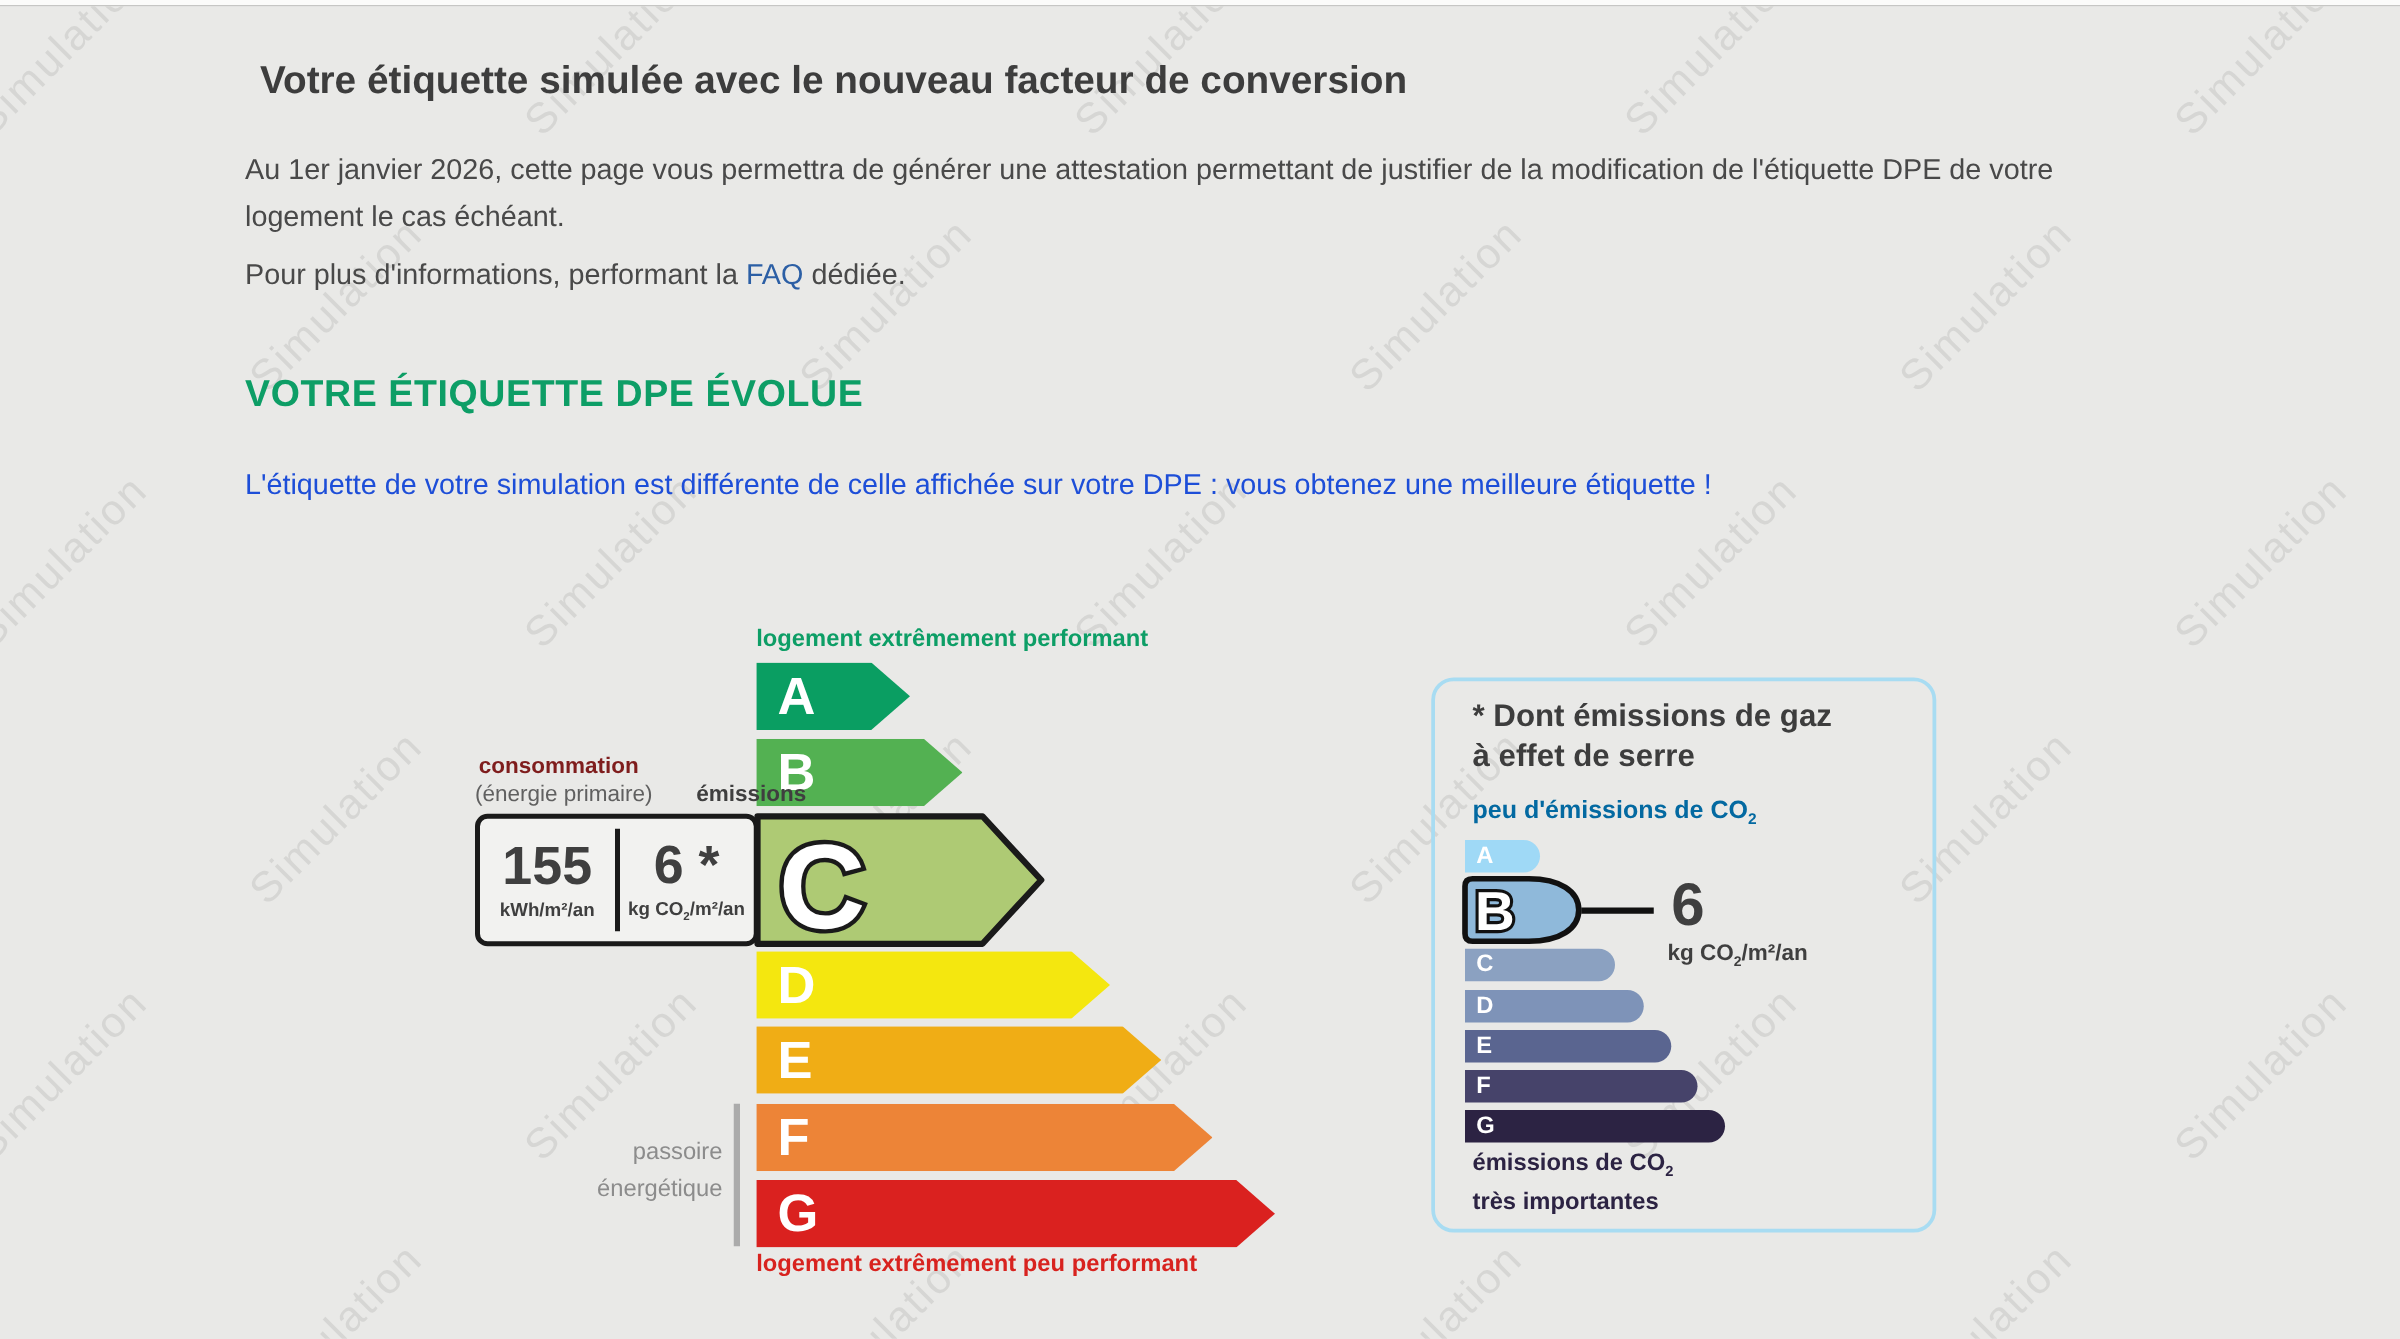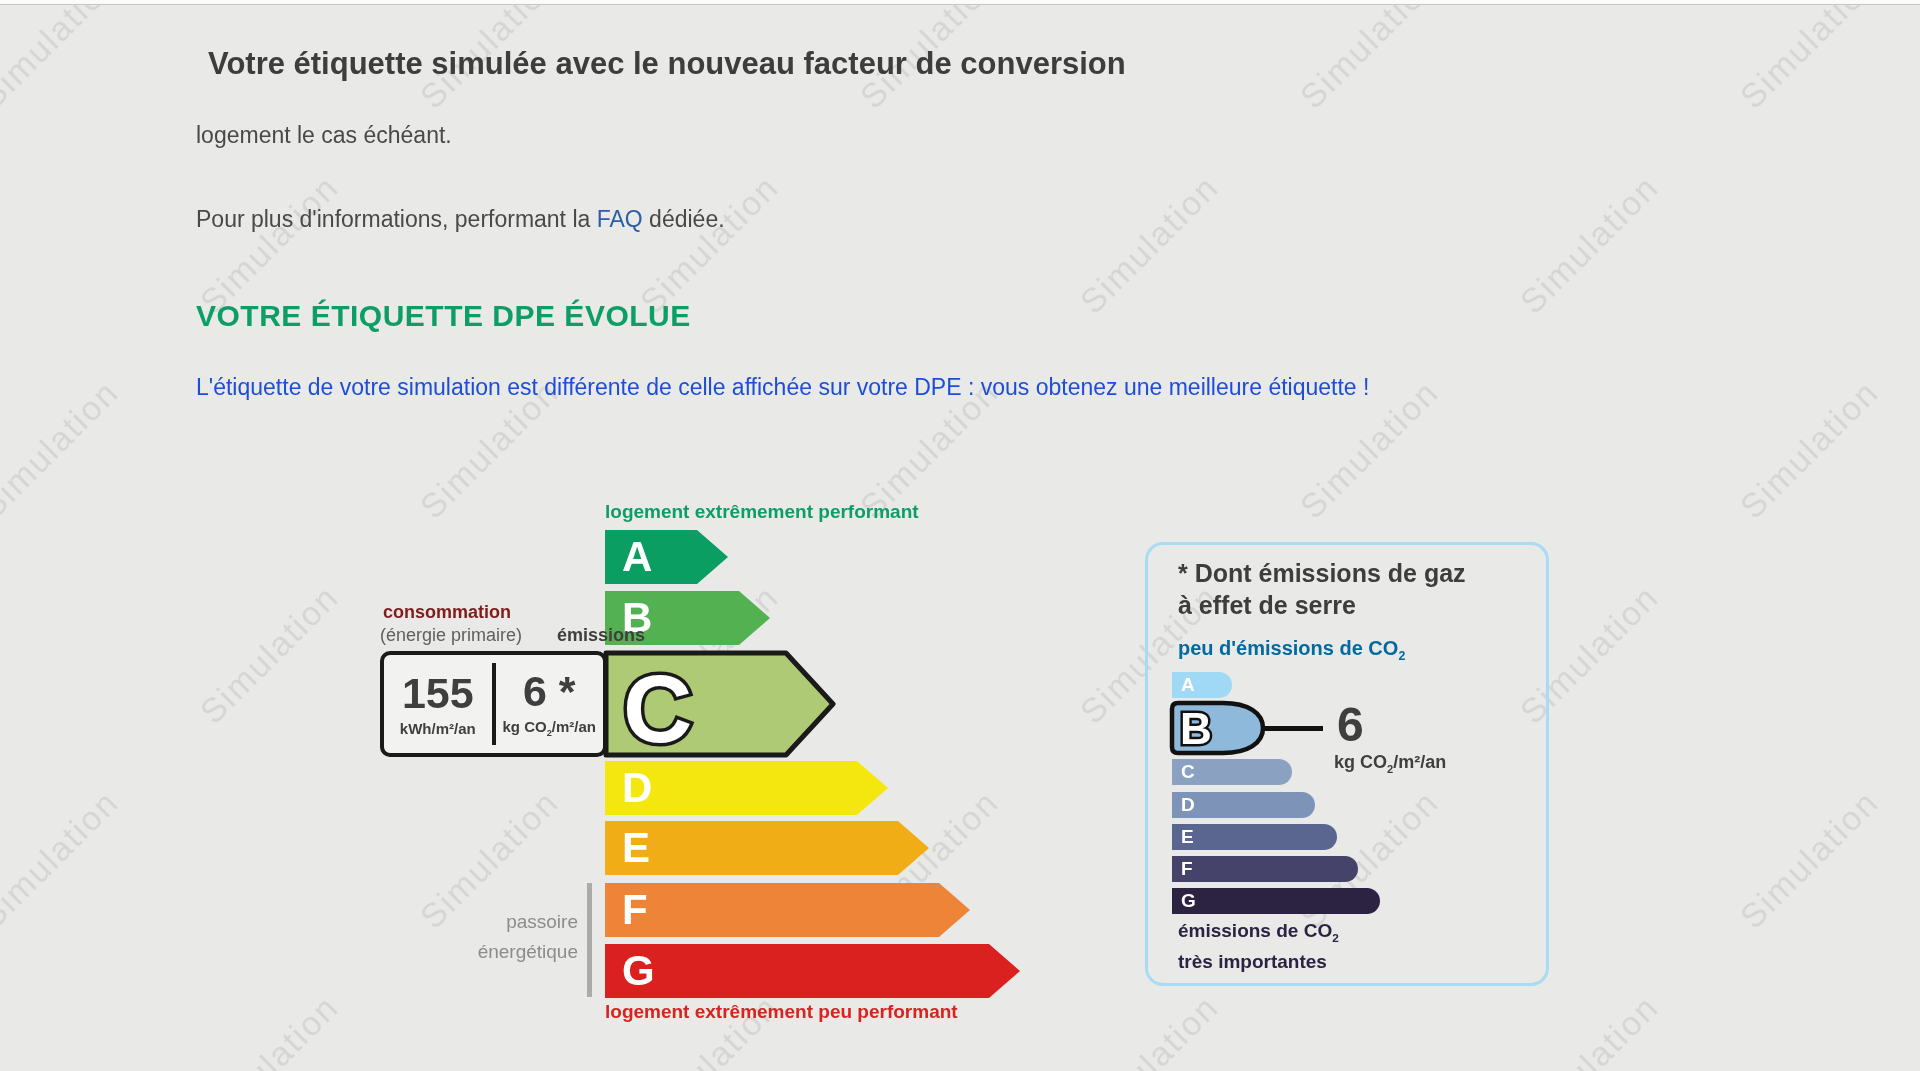--- a/index.html
+++ b/index.html
@@ -116,20 +116,21 @@
     <span style="left: 1060px; top: 1045px;">Simulation</span>
     <span style="left: 1500px; top: 1045px;">Simulation</span>
   </div>
 <div class="top-edge"></div>
 
 <div class="content">
 
   <h1 class="page-title">Votre étiquette simulée avec le nouveau facteur de conversion</h1>
 
   <div class="intro">
+    <div>Au 1er janvier 2026, cette page vous permettra de générer une attestation permettant de justifier de la modification de l'étiquette DPE de votre</div>
     <div>logement le cas échéant.</div>
   </div>
 
   <div class="faq-line"><span>Pour plus d'informations, performant la </span><a class="faq-link">FAQ</a><span> dédiée.</span></div>
 
   <h2 class="section-heading">VOTRE ÉTIQUETTE DPE ÉVOLUE</h2>
 
   <div class="section-text">L'étiquette de votre simulation est différente de celle affichée sur votre DPE : vous obtenez une meilleure étiquette !</div>
 
   <div class="dpe-top-label">logement extrêmement performant</div>

